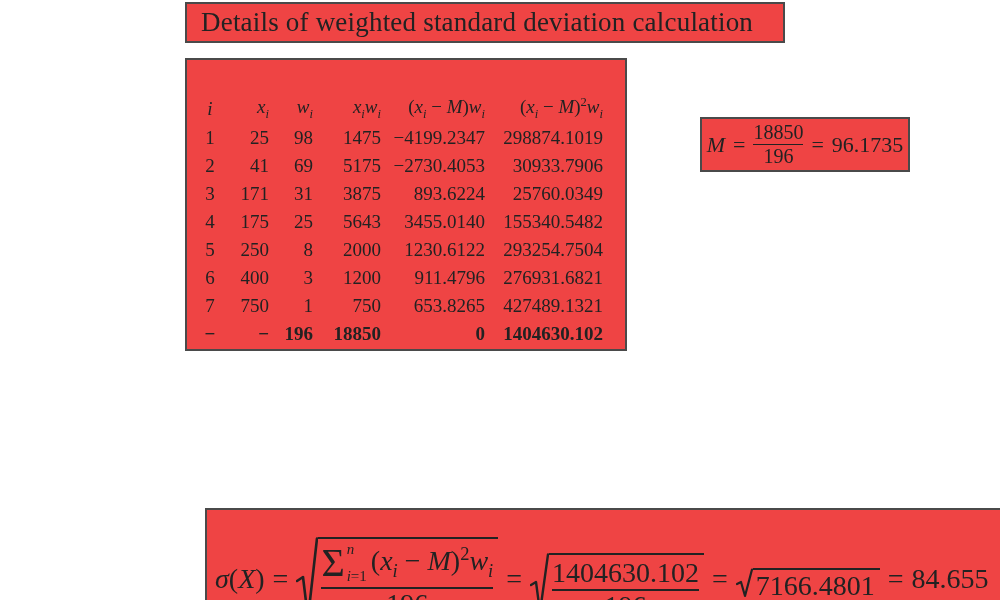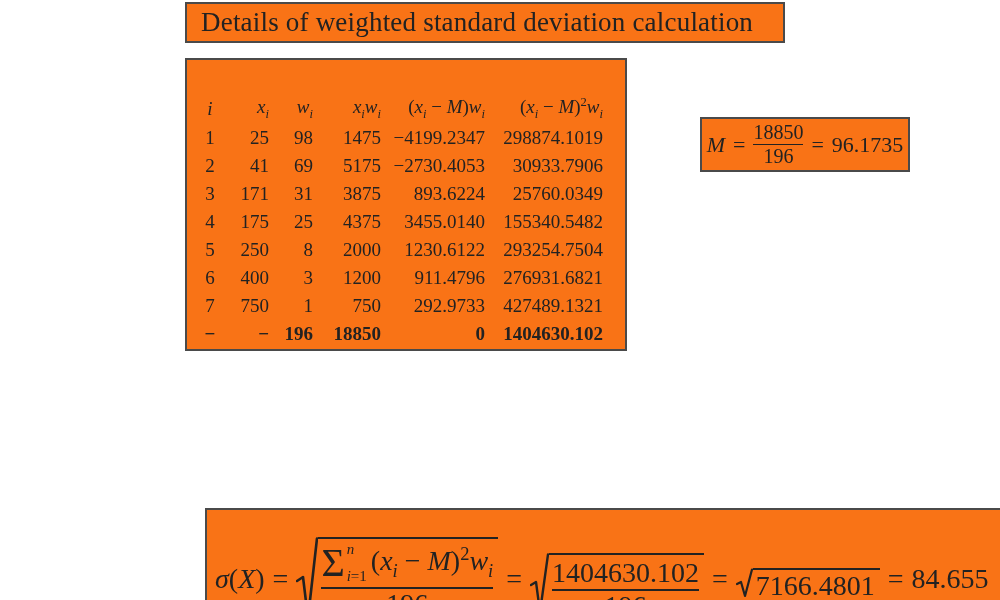--- a/index.html
+++ b/index.html
@@ -1,20 +1,20 @@
 <!DOCTYPE html>
 <html><head>
 <meta charset="utf-8">
 <style>
   html,body{margin:0;padding:0;background:#ffffff;}
   .canvas{
     position:relative;width:1000px;height:600px;background:#ffffff;
     overflow:hidden;font-family:"Liberation Serif",serif;color:#222222;
   }
-  .box{position:absolute;box-sizing:border-box;border:2px solid #4a4a4a;background:#f97316;}
+  .box{position:absolute;box-sizing:border-box;border:2px solid #4a4a4a;background:#ef4444;}
 
   
   .title-box{left:185px;top:2px;width:600px;height:41px;display:flex;align-items:center;padding-left:14px;}
   .title-text{font-size:27px;letter-spacing:.2px;white-space:nowrap;}
 
   
   .table-box{left:185px;top:58px;width:442px;height:293px;}
   table.calc{position:absolute;left:8px;top:34px;border-collapse:collapse;font-size:19px;table-layout:fixed;}
   table.calc th,table.calc td{padding:0;margin:0;text-align:right;font-weight:normal;white-space:nowrap;}
   table.calc th{height:30px;vertical-align:middle;}
@@ -103,21 +103,21 @@
             <td class="c2">171</td>
             <td class="c3">31</td>
             <td class="c4">3875</td>
             <td class="c5">893.6224</td>
             <td class="c6">25760.0349</td>
           </tr>
           <tr>
             <td class="c1">4</td>
             <td class="c2">175</td>
             <td class="c3">25</td>
-            <td class="c4">4375</td>
+            <td class="c4">5643</td>
             <td class="c5">3455.0140</td>
             <td class="c6">155340.5482</td>
           </tr>
           <tr>
             <td class="c1">5</td>
             <td class="c2">250</td>
             <td class="c3">8</td>
             <td class="c4">2000</td>
             <td class="c5">1230.6122</td>
             <td class="c6">293254.7504</td>
@@ -128,21 +128,21 @@
             <td class="c3">3</td>
             <td class="c4">1200</td>
             <td class="c5">911.4796</td>
             <td class="c6">276931.6821</td>
           </tr>
           <tr>
             <td class="c1">7</td>
             <td class="c2">750</td>
             <td class="c3">1</td>
             <td class="c4">750</td>
-            <td class="c5">292.9733</td>
+            <td class="c5">653.8265</td>
             <td class="c6">427489.1321</td>
           </tr>
           <tr>
             <td class="c1">−</td>
             <td class="c2">−</td>
             <td class="c3">196</td>
             <td class="c4">18850</td>
             <td class="c5">0</td>
             <td class="c6">1404630.102</td>
           </tr>

